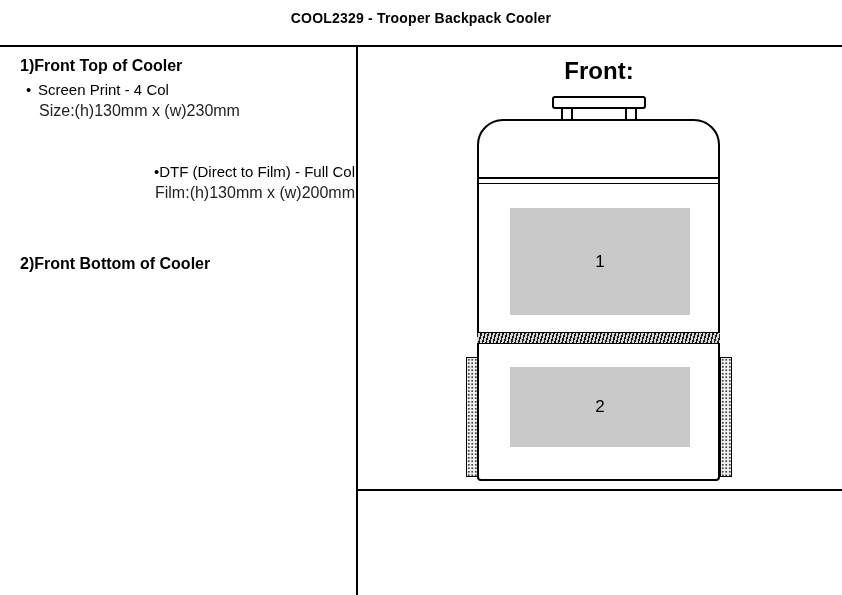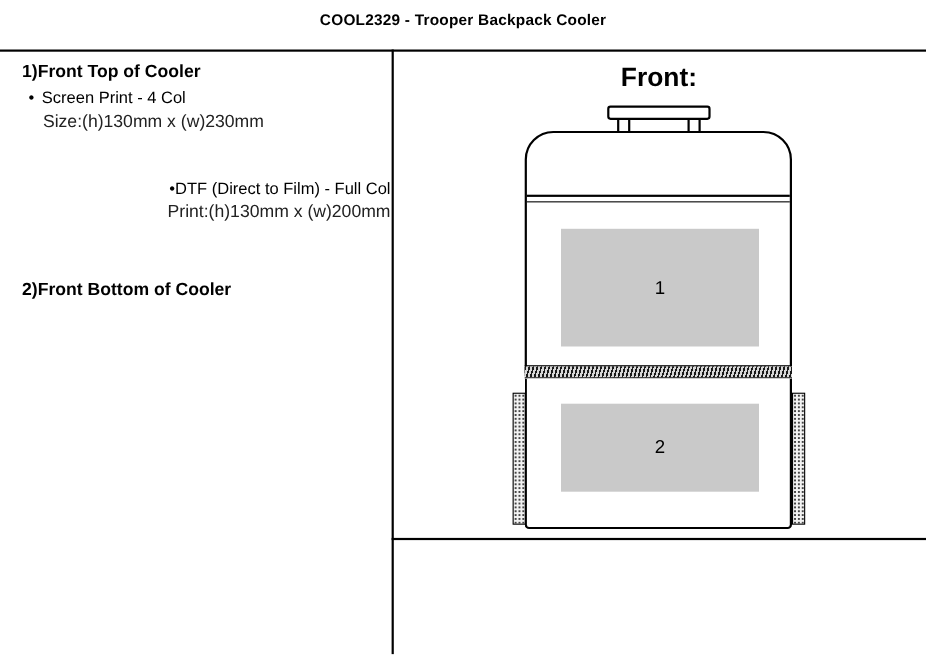--- a/index.html
+++ b/index.html
@@ -100,21 +100,21 @@
         <div class="method-line">
           <span class="bullet">•</span><span>Screen Print - 4 Col</span>
         </div>
         <div class="size-line">Size:(h)130mm x (w)230mm</div>
       </div>
 
       <div class="spec-item">
         <div class="method-line">
           <span class="bullet">•</span><span>DTF (Direct to Film) - Full Col</span>
         </div>
-        <div class="size-line">Print:(h)130mm x (w)200mm</div>
+        <div class="size-line">Film:(h)130mm x (w)200mm</div>
       </div>
     </div>
 
     <div class="spec-section">
       <p class="spec-heading">2)Front Bottom of Cooler</p>
 
       <div class="spec-item">
       </div>
     </div>
 

